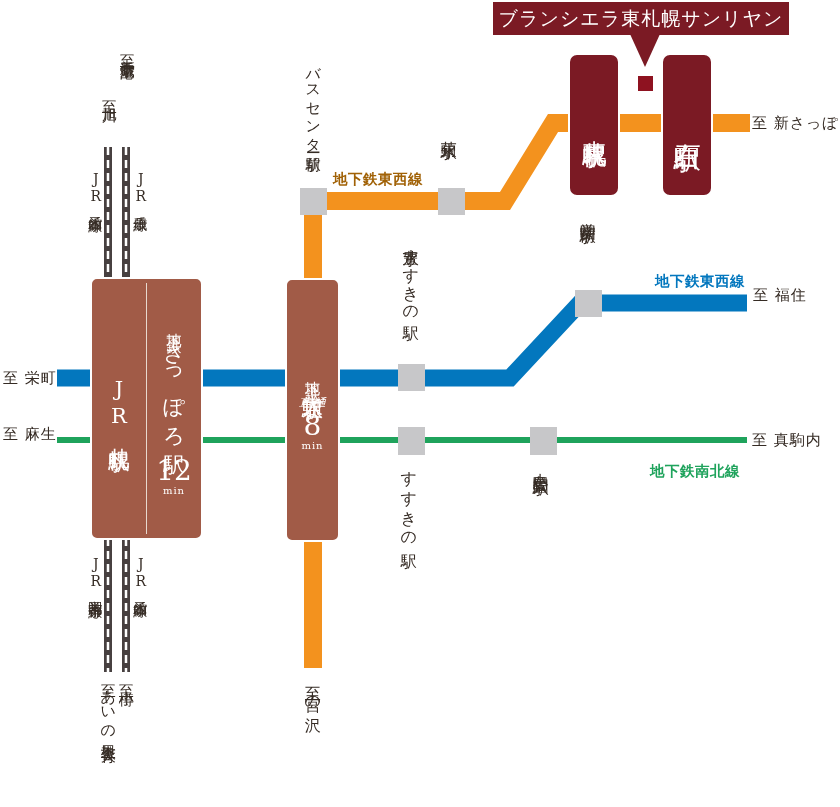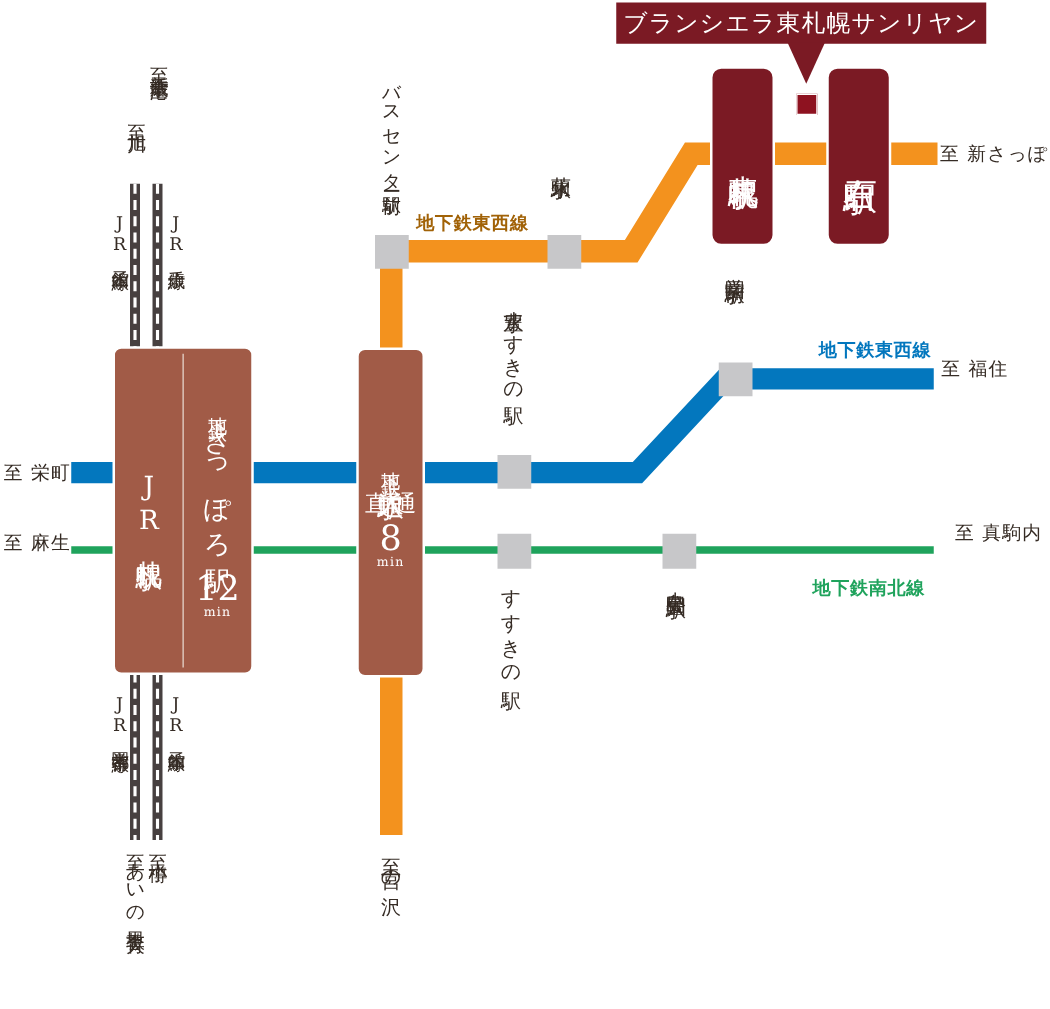--- a/index.html
+++ b/index.html
@@ -56,21 +56,21 @@
   .brownbox .divider { width:1px; background:#e8d9cf; margin:4px 0; }
   .bv {
     writing-mode:vertical-rl; text-orientation:mixed;
     letter-spacing:3px; line-height:1.05; white-space:nowrap;
   }
   .bv.upright { text-orientation:upright; }
   .fs-small { font-size:15px; }
   .fs-mid   { font-size:21px; }
   .minutes  { font-size:28px; line-height:1; margin-top:16px; }
   .minunit  { font-size:10px; line-height:1.1; letter-spacing:1px; }
-  .direct   { font-size:18px; letter-spacing:5px; margin-top:8px; text-indent:5px; }
+  .direct   { font-size:11px; letter-spacing:5px; margin-top:8px; text-indent:5px;font-style:italic; }
 
   
   .maroonbox {
     position:absolute;
     background:#7b1a24;
     border:2px solid #ffffff;
     border-radius:9px;
     box-sizing:border-box;
     color:#ffffff;
     display:flex; align-items:center; justify-content:center;
@@ -165,21 +165,21 @@
   <div class="banner">ブランシエラ東札幌サンリヤン</div>
   <div class="banner-pointer"></div>
   <div class="marker"></div>
 
   <div class="htext linelabel lbl-orange" style="left:333px; top:170px;">地下鉄東西線</div>
   <div class="htext linelabel lbl-blue" style="left:655px; top:272px;">地下鉄東西線</div>
   <div class="htext linelabel lbl-green" style="left:650px; top:446px;margin-top:16px;">地下鉄南北線</div>
 
   <div class="htext" style="left:752px; top:114px;">至 新さっぽろ</div>
   <div class="htext" style="left:753px; top:286px;">至 福住</div>
-  <div class="htext" style="left:752px; top:417px;margin-left:12px;">至 真駒内</div>
+  <div class="htext" style="left:752px; top:431px;">至 真駒内</div>
   <div class="htext" style="left:3px; top:369px;">至 栄町</div>
   <div class="htext" style="left:3px; top:425px;">至 麻生</div>
 
   <div class="vtext" style="left:313px; top:674px; font-size:16px;">至 宮の沢</div>
   <div class="vtext" style="left:127px; top:42px; font-size:15px; letter-spacing:1px;">至 新千歳空港</div>
   <div class="vtext" style="left:109px; top:88px; font-size:15px; letter-spacing:1px;">至 旭川</div>
   <div class="vtext" style="left:126px; top:672px; font-size:15px; letter-spacing:1px;">至 小樽</div>
   <div class="vtext" style="left:108px; top:672px; font-size:15px; letter-spacing:1px;">至 あいの里教育大</div>
 
   <div class="vtext upright small" style="left:95px; top:171px;">JR函館本線</div>

